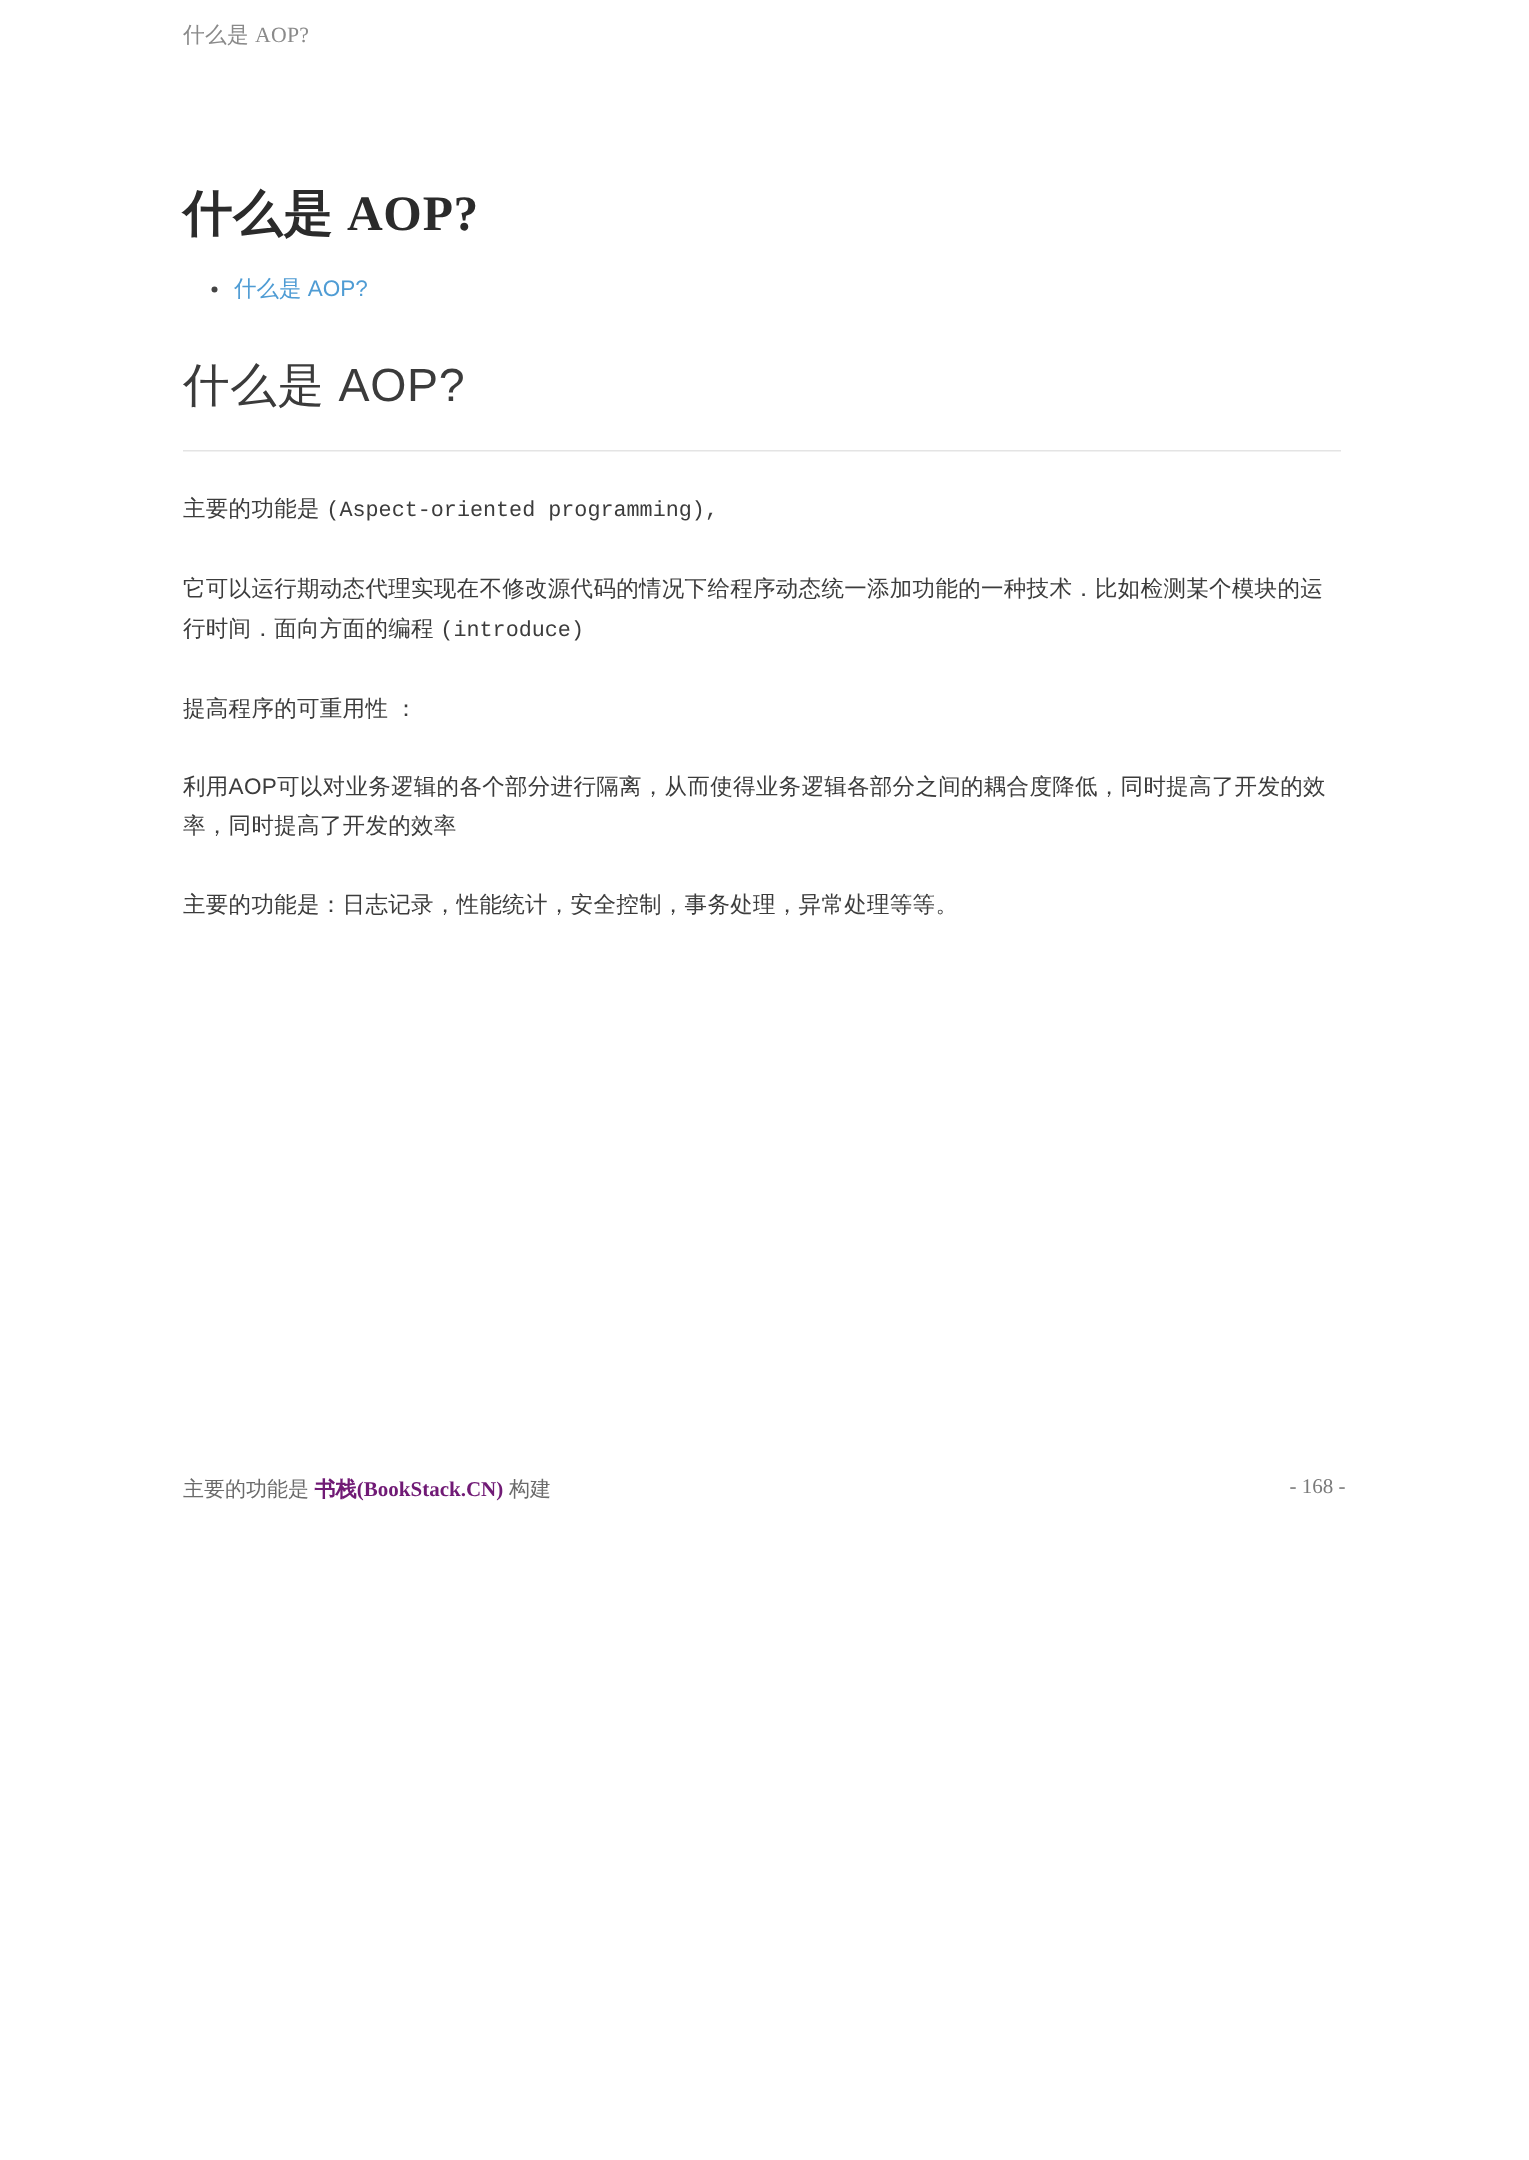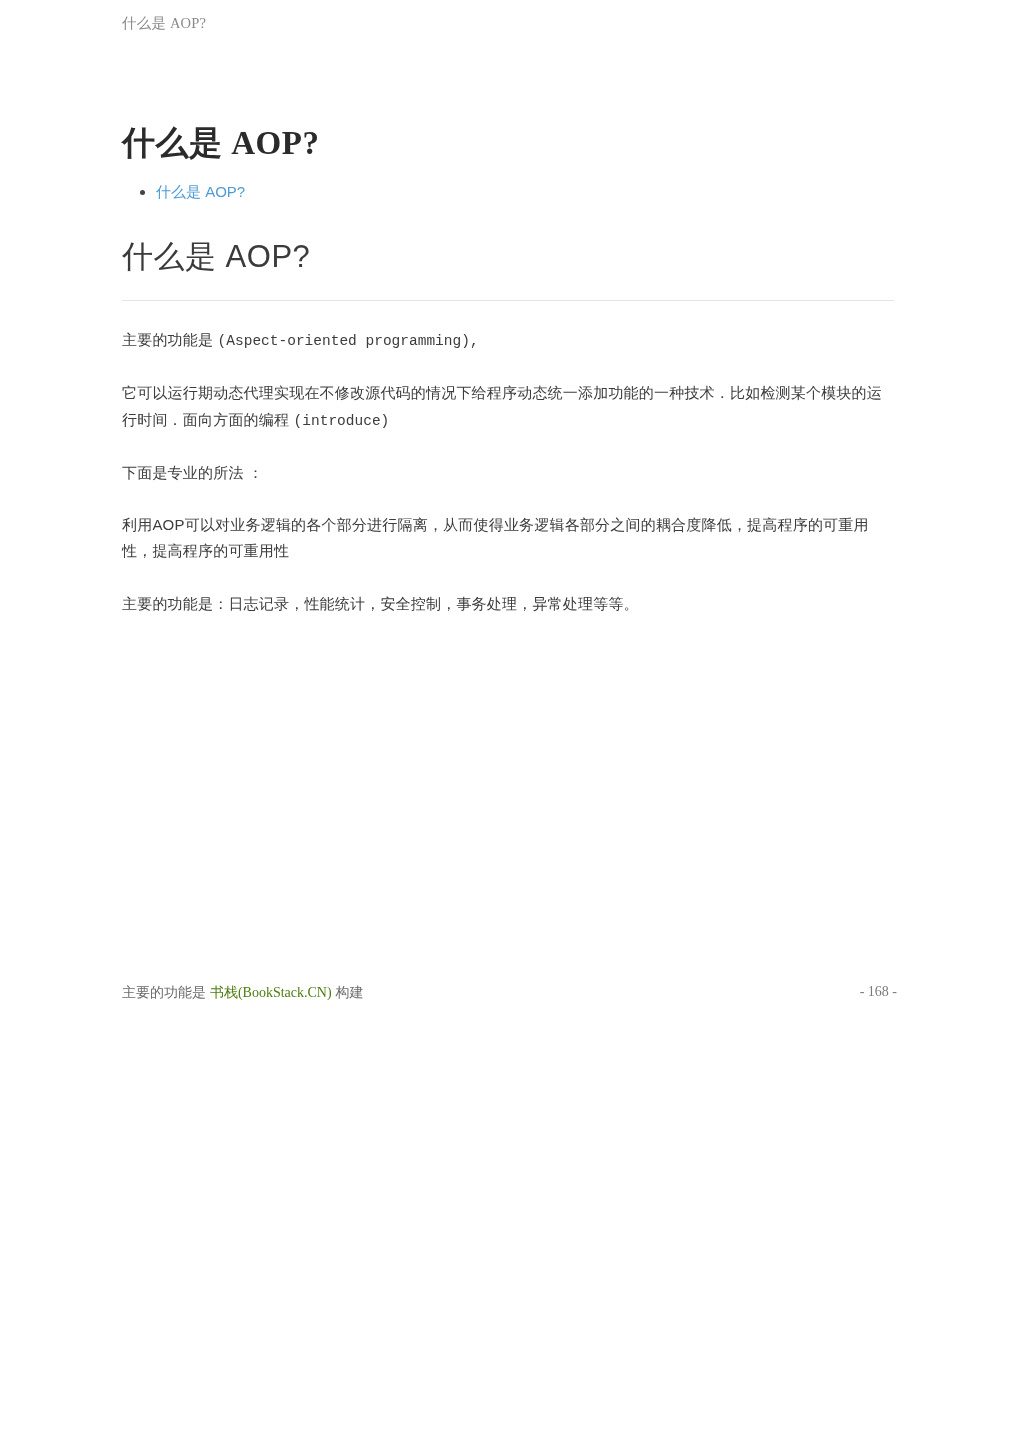--- a/index.html
+++ b/index.html
@@ -106,22 +106,22 @@
   }
   .footer-left {
     position: absolute;
     left: 0;
     top: 0;
     font-size: 14px;
     color: #6b6b6b;
     font-family: "Liberation Sans", sans-serif;
   }
   .footer-left .brand {
-    color: #4d7c0f;
-    font-weight: normal;
+    color: #701a75;
+    font-weight: bold;
     font-family: "Liberation Serif", serif;
     text-decoration: none;
   }
   .footer-right {
     position: absolute;
     right: 0;
     top: 0;
     font-size: 14px;
     color: #7a7a7a;
     font-family: Liberation Serif, serif;
@@ -149,25 +149,25 @@
 
     <p class="para">
       <span>主要的功能是 </span><span class="mono">(Aspect-oriented programming),</span>
     </p>
 
     <p class="para">
       <span>它可以运行期动态代理实现在不修改源代码的情况下给程序动态统一添加功能的一种技术．比如检测某个模块的运行时间．面向方面的编程 </span><span class="mono">(introduce)</span>
     </p>
 
     <p class="para">
-      <span>下面是专业的所法 ：</span>
+      <span>提高程序的可重用性 ：</span>
     </p>
 
     <p class="para">
-      <span>利用AOP可以对业务逻辑的各个部分进行隔离，从而使得业务逻辑各部分之间的耦合度降低，提高程序的可重用性，提高程序的可重用性</span>
+      <span>利用AOP可以对业务逻辑的各个部分进行隔离，从而使得业务逻辑各部分之间的耦合度降低，同时提高了开发的效率，同时提高了开发的效率</span>
     </p>
 
     <p class="para">
       <span>主要的功能是：日志记录，性能统计，安全控制，事务处理，异常处理等等。</span>
     </p>
 
   </div>
 
   <div class="footer">
     <div class="footer-left">

